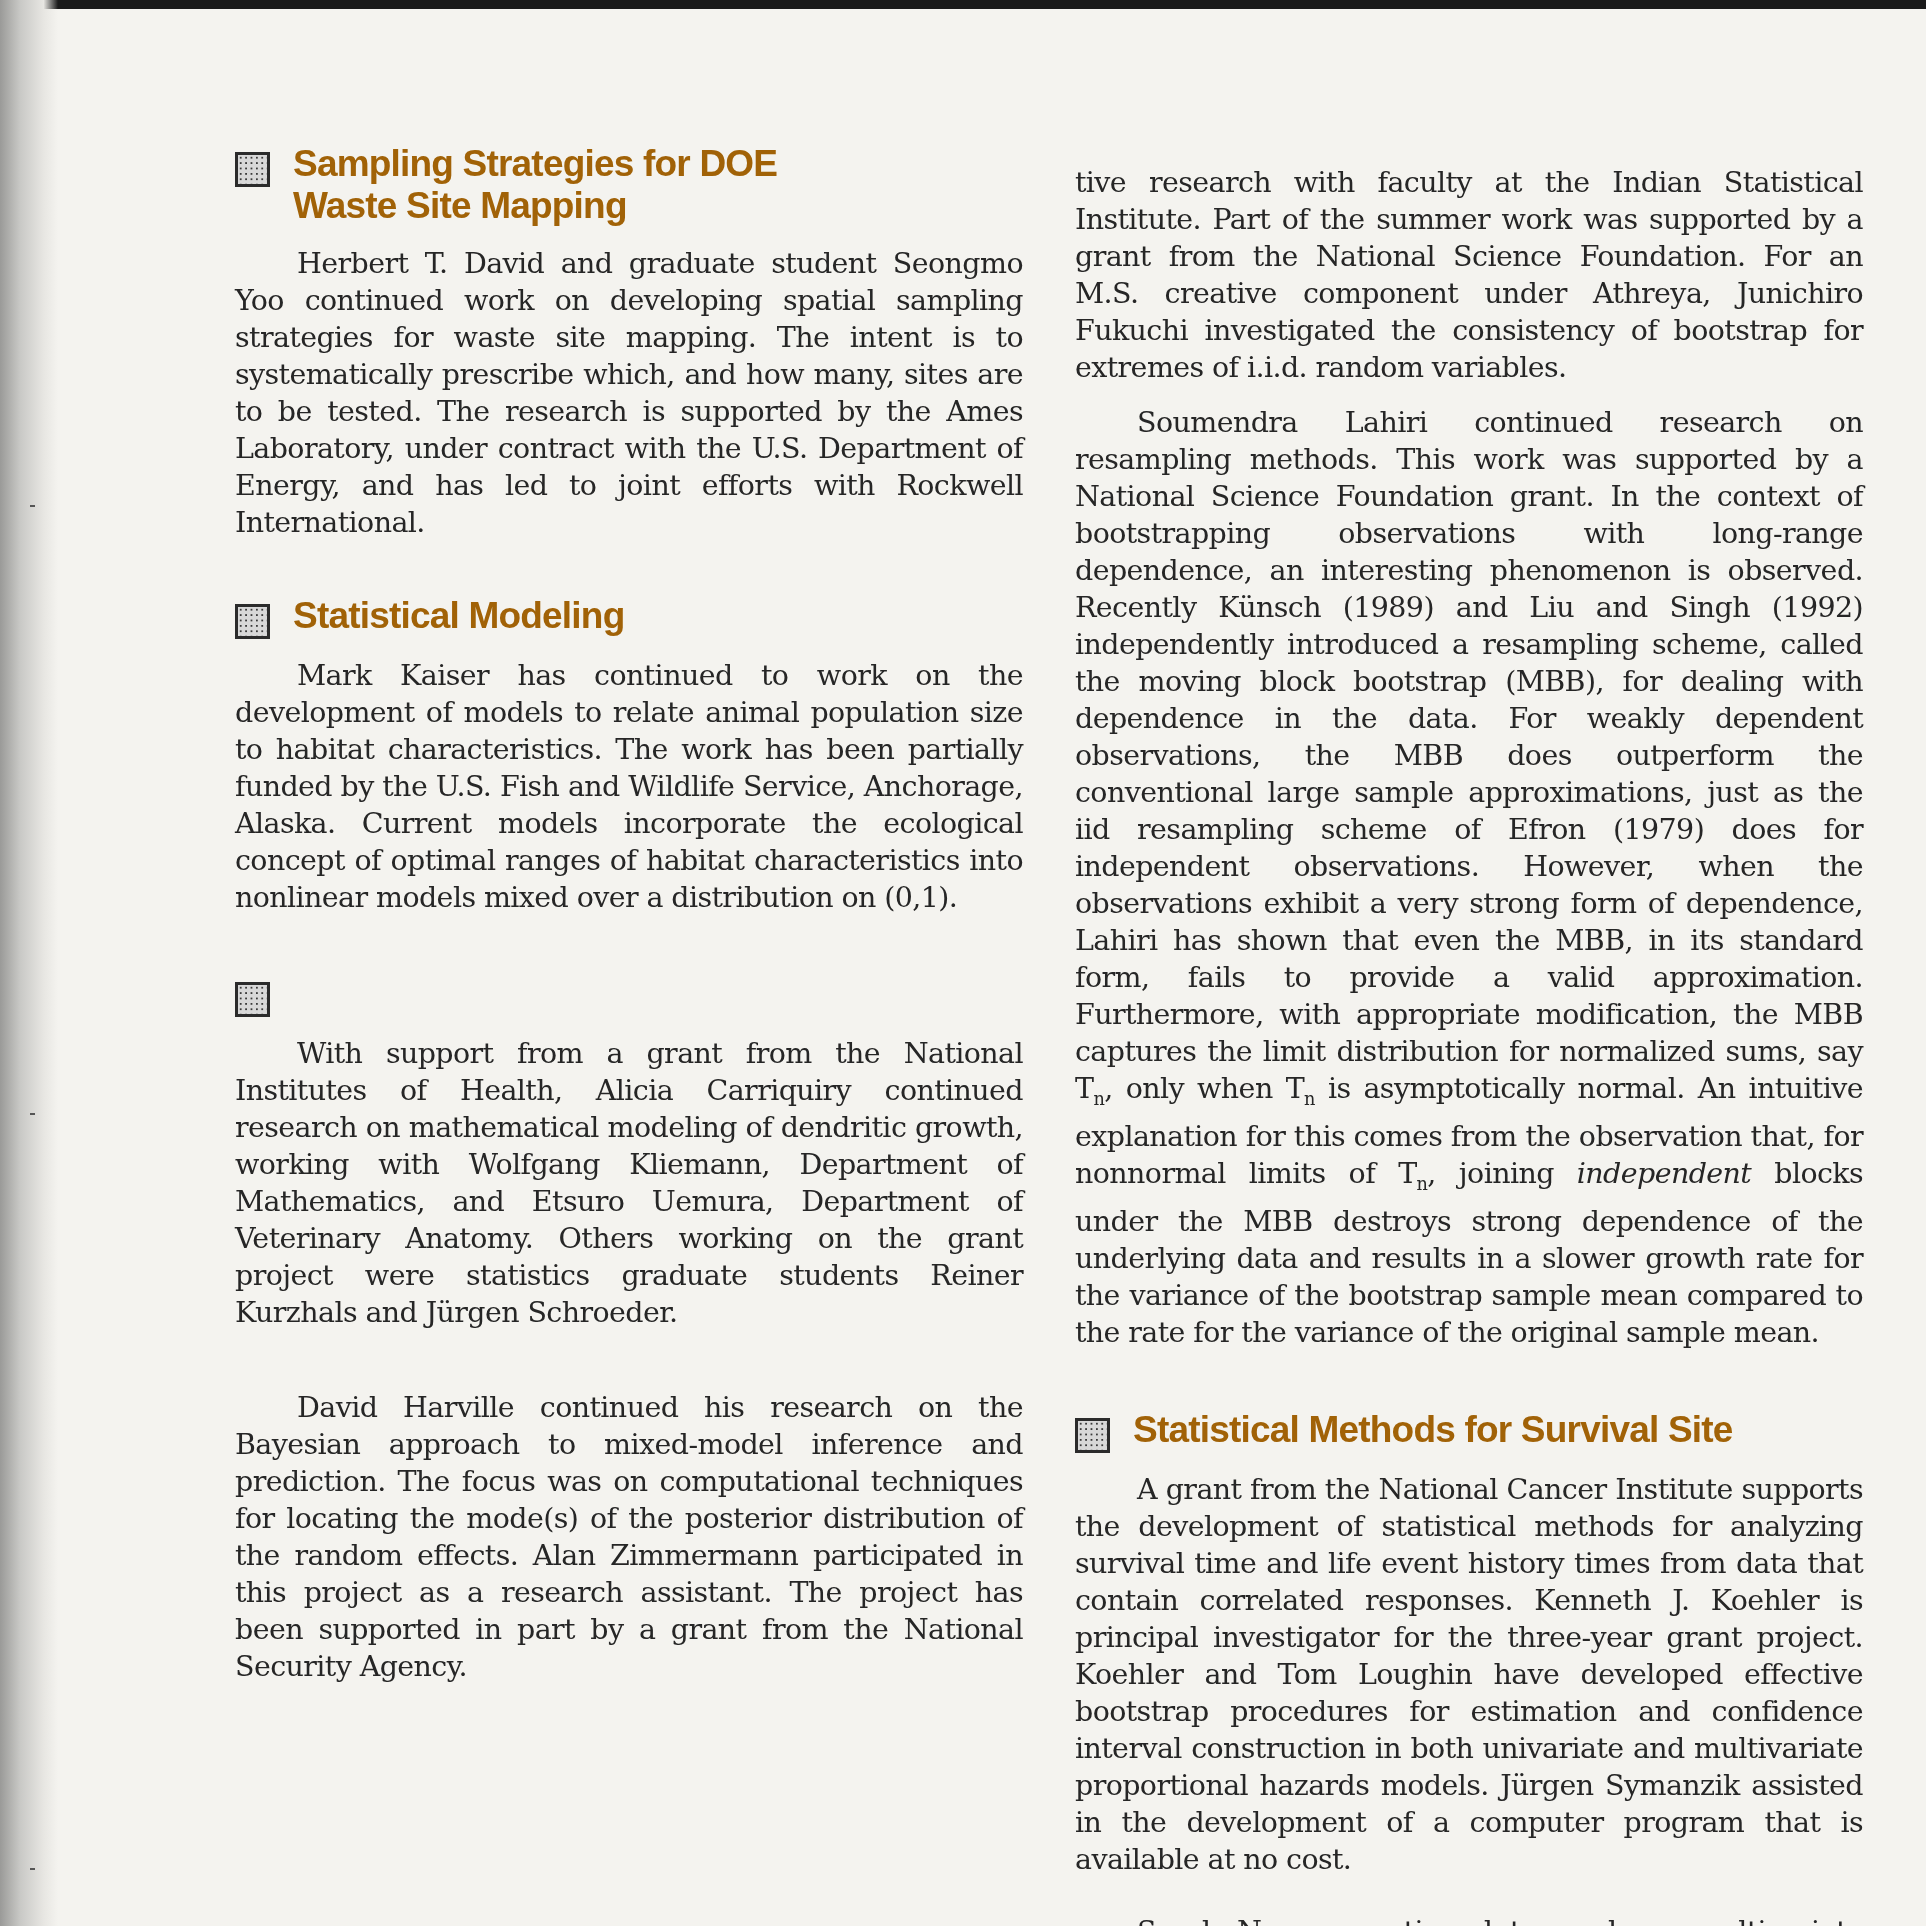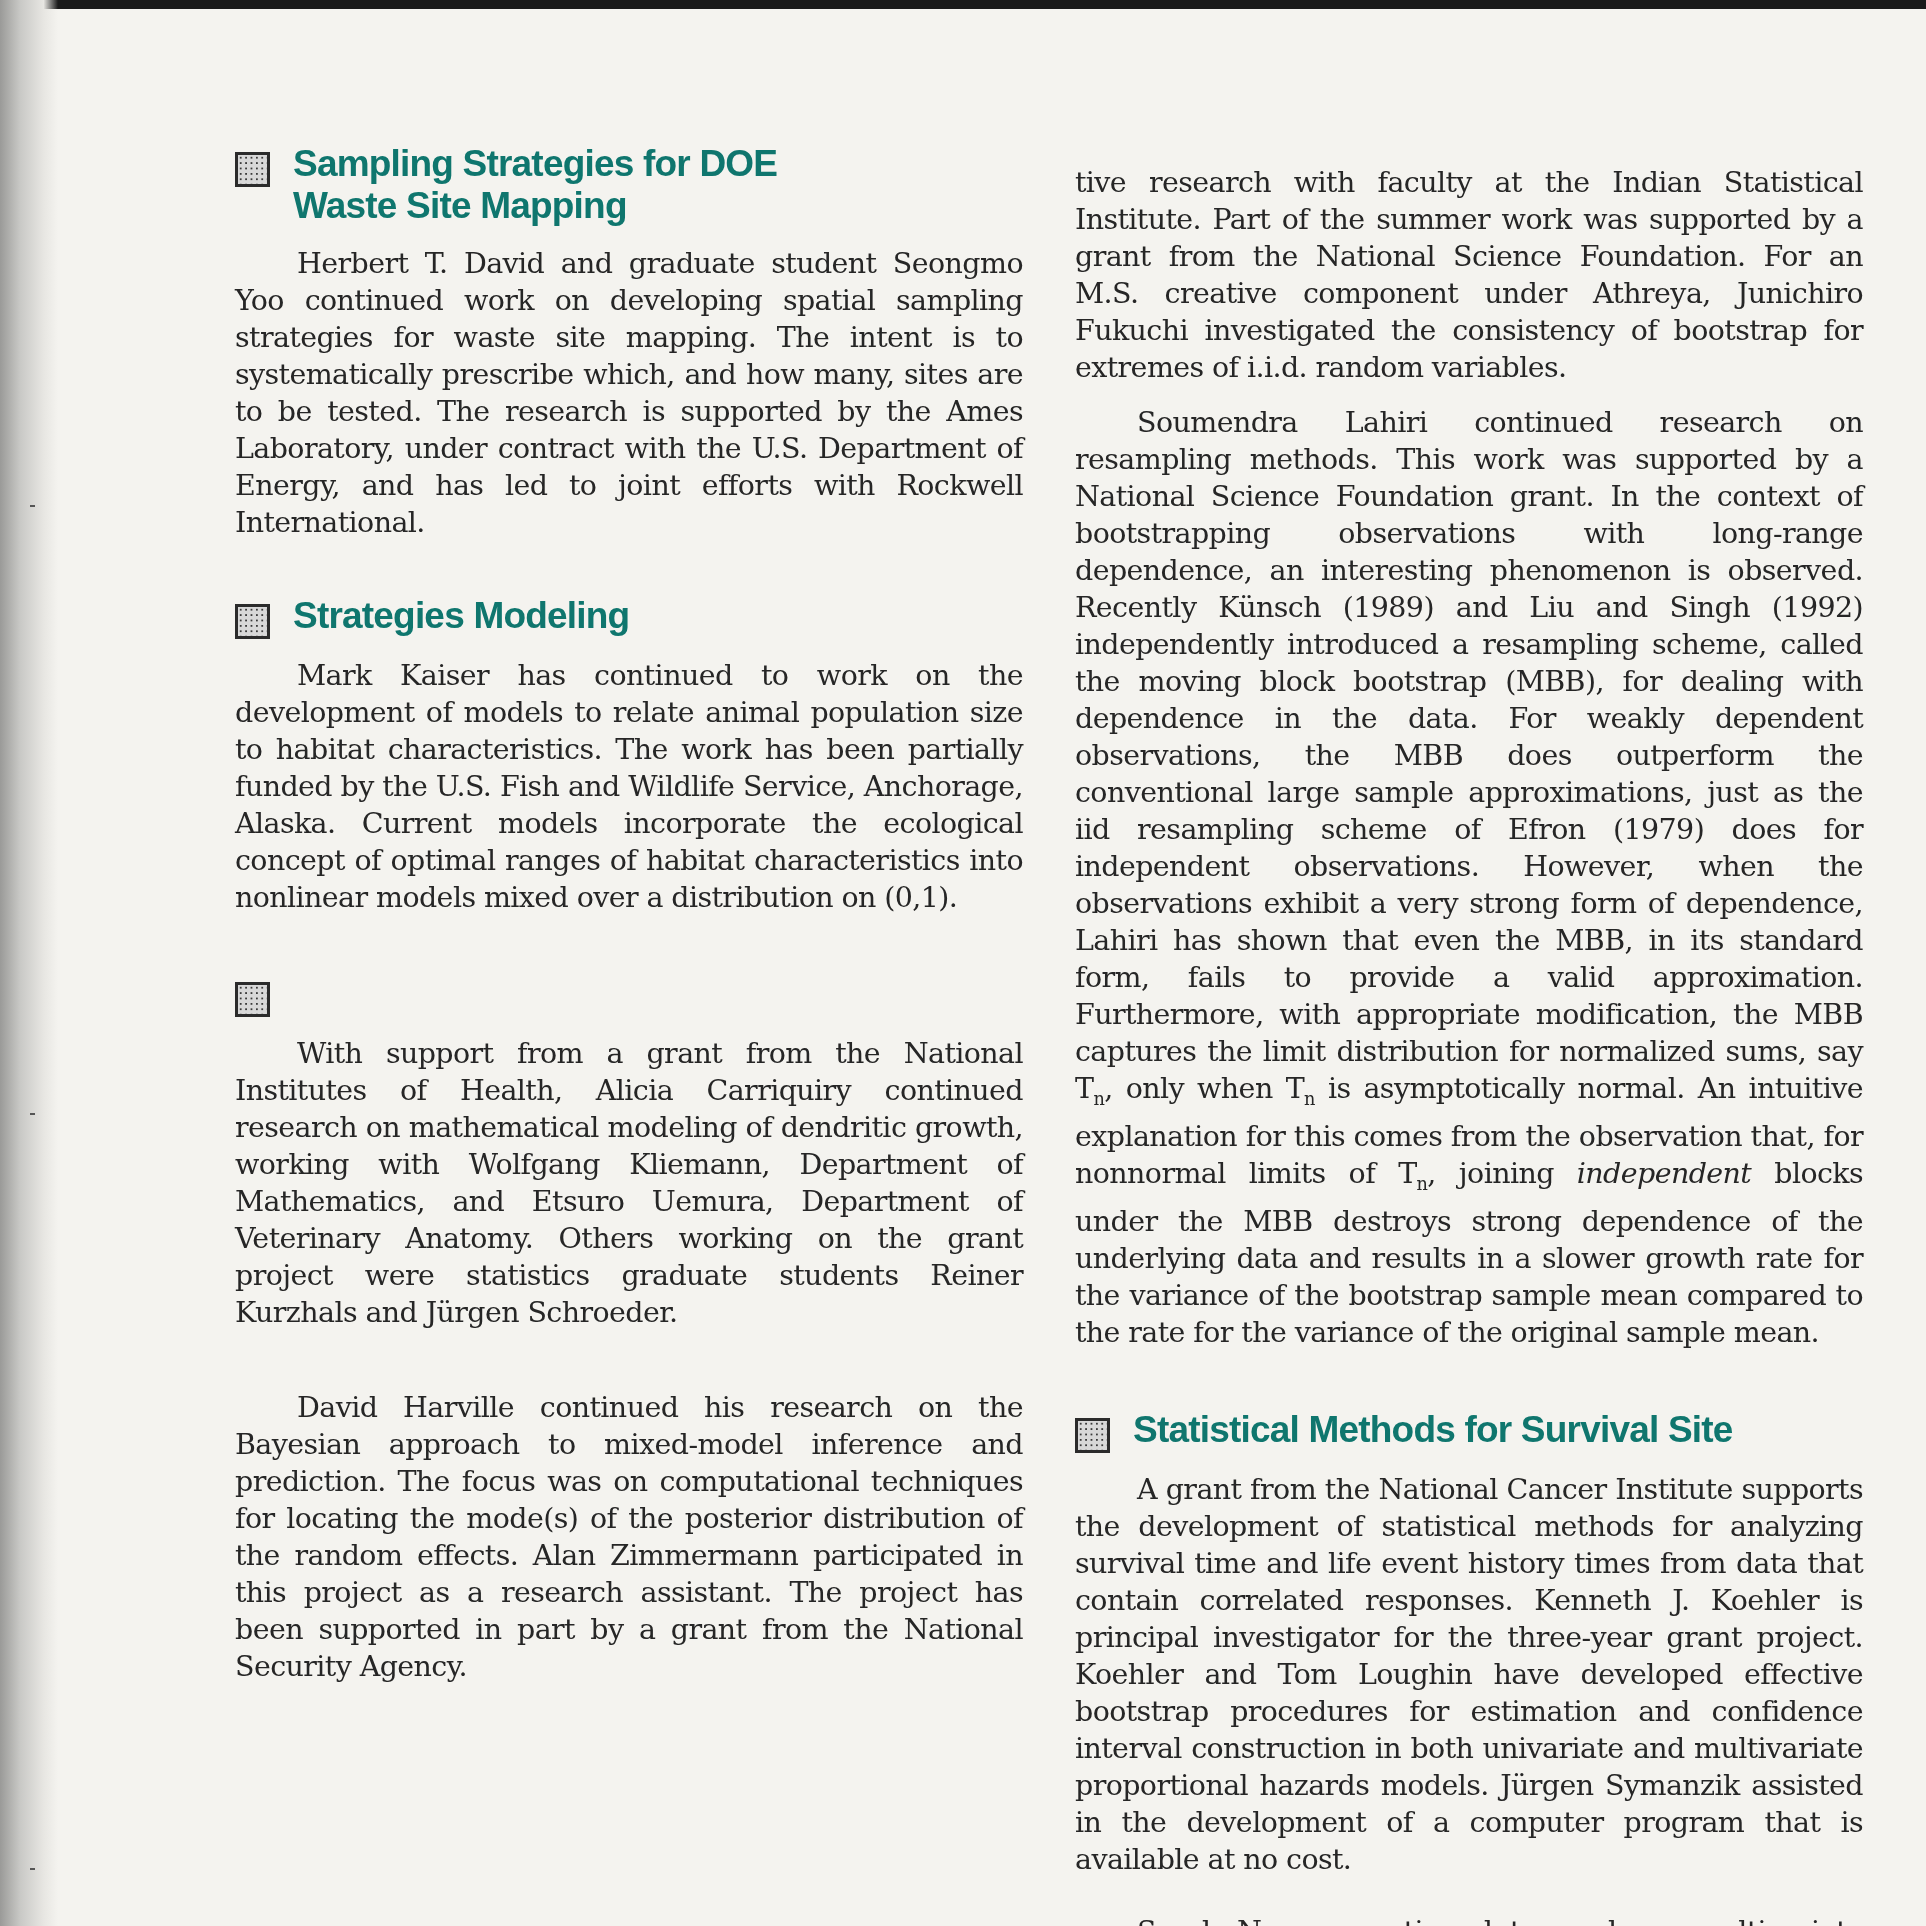--- a/index.html
+++ b/index.html
@@ -22,21 +22,21 @@
   .bullet-icon {
     flex: 0 0 auto; width: 35px; height: 35px; margin-top: 8.5px; margin-right: 23px;
     box-sizing: border-box; border: 3.9px solid #2b2b2b;
     background-color: #d8d8d8;
     background-image: radial-gradient(circle, #3a3a3a 28%, transparent 32%);
     background-size: 5.4px 5.4px;
   }
   .heading-text {
     font-family: "Liberation Sans", "DejaVu Sans", sans-serif;
     font-weight: bold; font-size: 37px; line-height: 42px;
-    color: #0f766e; letter-spacing: -0.8px;
+    color: #a16207; letter-spacing: -0.8px;
   }
   .para {
     font-size: 28.5px; line-height: 37px; text-align: justify;
     text-indent: 62px; margin: 18px 0 23px 0; letter-spacing: -0.6px;
   }
   .para.noindent { text-indent: 0; }
   .para i { font-style: italic; }
   .sub { font-size: 17.7px; vertical-align: -7px; }
 </style>
 </head>
@@ -54,21 +54,21 @@
     <div class="heading">
       <span class="bullet-icon"></span>
       <span class="heading-text" style="width:559px">Sampling Strategies for DOE Waste Site Mapping</span>
     </div>
     <p class="para">Herbert T. David and graduate student Seongmo Yoo continued work on developing spatial sampling strategies for waste site mapping. The intent is to systematically prescribe which, and how many, sites are to be tested. The research is supported by the Ames Laboratory, under contract with the U.S. Department of Energy, and has led to joint efforts with Rockwell International.</p>
   </div>
 
   <div class="section" style="margin-bottom:58px">
     <div class="heading">
       <span class="bullet-icon"></span>
-      <span class="heading-text">Strategies Modeling</span>
+      <span class="heading-text">Statistical Modeling</span>
     </div>
     <p class="para">Mark Kaiser has continued to work on the development of models to relate animal population size to habitat characteristics. The work has been partially funded by the U.S. Fish and Wildlife Service, Anchorage, Alaska. Current models incorporate the ecological concept of optimal ranges of habitat characteristics into nonlinear models mixed over a distribution on (0,1).</p>
   </div>
 
   <div class="section" style="margin-bottom:58px">
     <div class="heading">
       <span class="bullet-icon"></span>
     </div>
     <p class="para">With support from a grant from the National Institutes of Health, Alicia Carriquiry continued research on mathematical modeling of dendritic growth, working with Wolfgang Kliemann, Department of Mathematics, and Etsuro Uemura, Department of Veterinary Anatomy. Others working on the grant project were statistics graduate students Reiner Kurzhals and Jürgen Schroeder.</p>
   </div>

